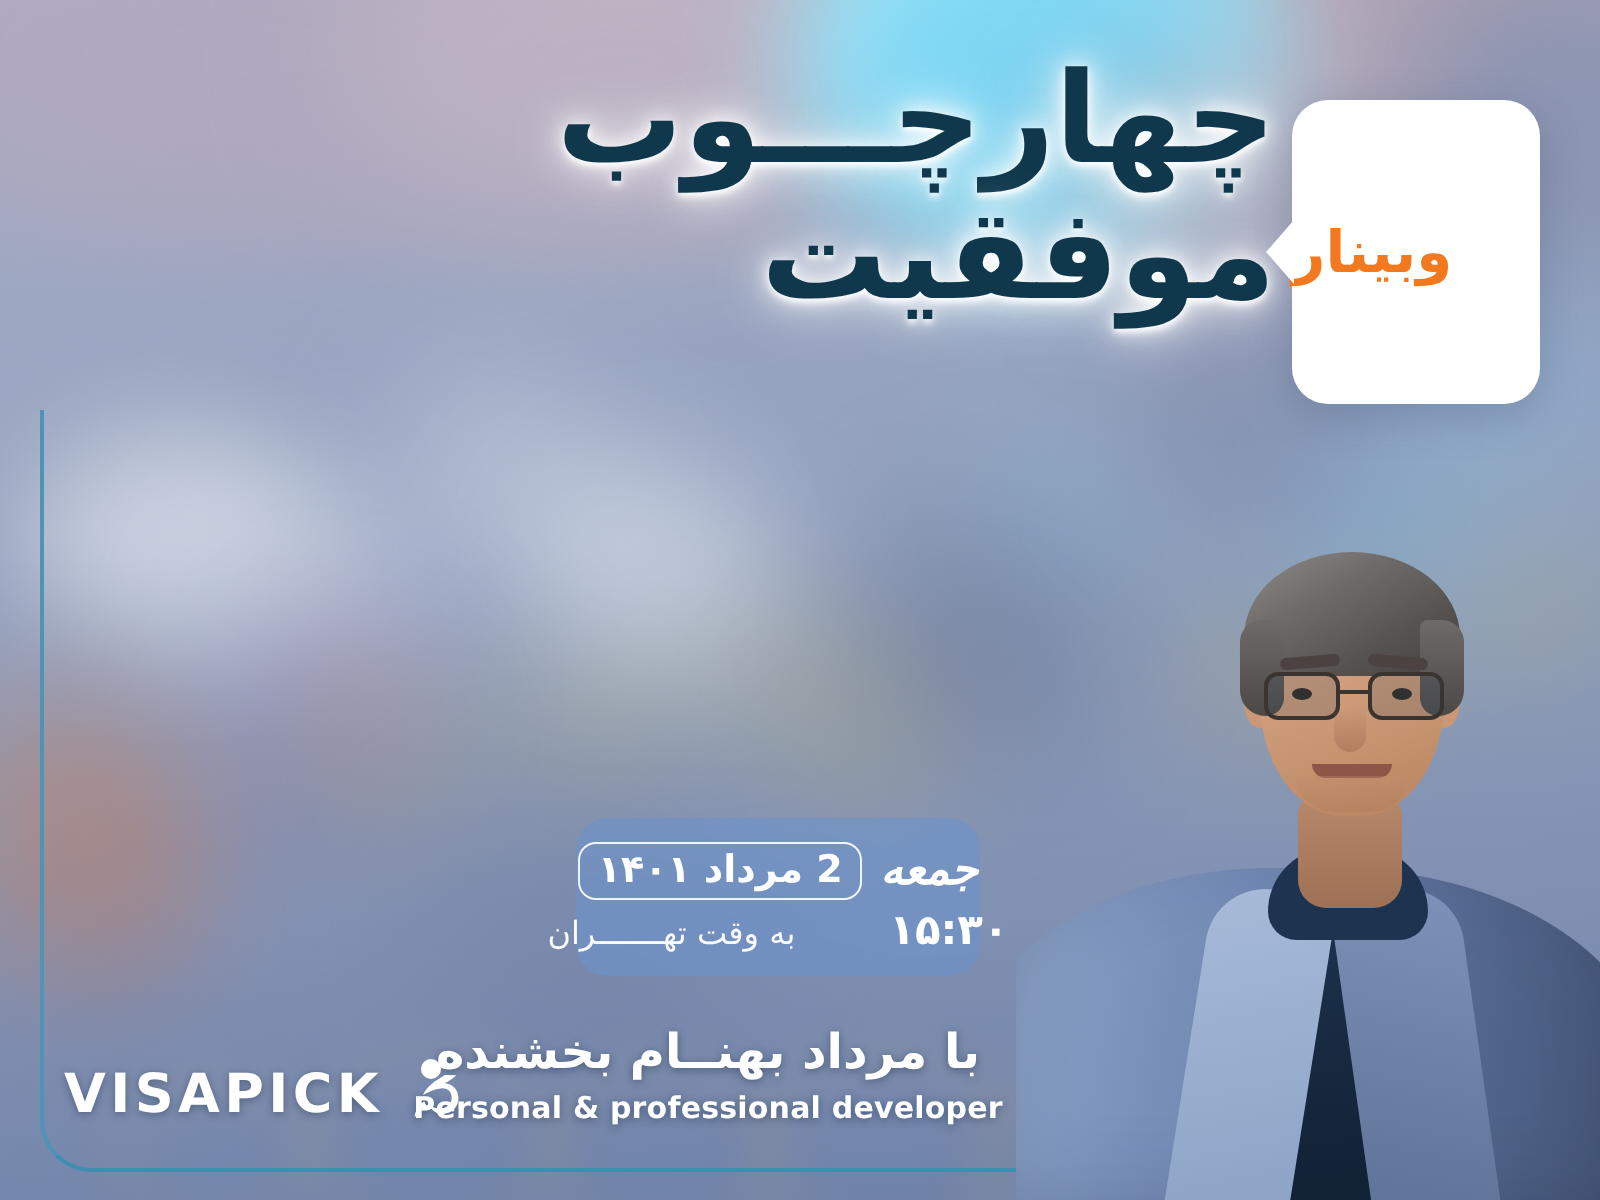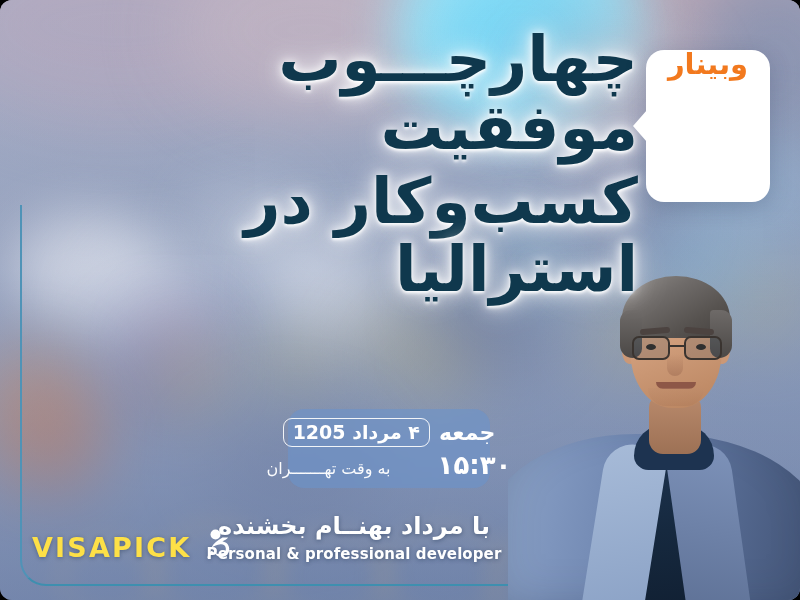--- a/index.html
+++ b/index.html
@@ -4,21 +4,20 @@
 <title>Webinar Banner</title>
 <style>
   * { margin:0; padding:0; box-sizing:border-box; }
   html,body { width:800px; height:600px; overflow:hidden; background:#000; }
 
   .banner{
     position:relative;
     width:800px; height:600px;
     overflow:hidden;
     font-family:"DejaVu Sans","Liberation Sans",sans-serif;
-    border-radius:12px;
   }
 
   
   .bg{ position:absolute; inset:0; overflow:hidden; }
   .bg-base{
     position:absolute; inset:-40px;
     background:
       linear-gradient(180deg,#b9b2c2 0%, #a9abc0 10%, #9aa6c0 28%, #93a2bd 50%, #8e9cb8 72%, #7e8fb0 100%);
   }
   .blob{ position:absolute; border-radius:50%; filter:blur(34px); }
@@ -150,21 +149,21 @@
   .p-mouth{ position:absolute; left:148px; top:124px; width:40px; height:7px;
     background:#8d5747; border-radius:0 0 18px 18px; }
   .p-chin{ position:absolute; left:140px; top:130px; width:56px; height:18px;
     background:linear-gradient(180deg,rgba(190,140,108,.35),rgba(150,100,74,.18)); border-radius:0 0 28px 28px; }
 
   
   .free-badge{
     position:absolute; left:646px; top:50px; width:124px; height:152px;
     background:#ffffff; border-radius:18px;
     box-shadow:0 6px 22px rgba(30,50,80,.22);
-    display:flex; flex-direction:row; align-items:flex-start; justify-content:center;
+    display:flex; flex-direction:column; align-items:flex-end; justify-content:center;
     gap:14px;
   }
   .free-badge .notch{
     position:absolute; left:-13px; top:60px; width:0; height:0;
     border-top:16px solid transparent;
     border-bottom:16px solid transparent;
     border-right:14px solid #ffffff;
   }
   .free-badge span{
     color:#f2791e;
@@ -192,28 +191,28 @@
   .datebox{
     position:absolute; left:288px; top:409px; width:202px; height:79px;
     background:rgba(108,147,201,.62);
     border-radius:16px;
     backdrop-filter:blur(2px);
     direction:rtl; color:#ffffff;
     display:flex; flex-direction:column; align-items:center; justify-content:center;
     gap:3px;
   }
   .daterow{ display:flex; align-items:center; gap:9px; }
-  .dayname{ font-size:22px; font-weight:700; letter-spacing:.3px; }
+  .dayname{ font-size:22px; font-weight:700; letter-spacing:.3px;font-style:italic; }
   .datepill{
     border:1.5px solid rgba(255,255,255,.9);
     border-radius:9px; padding:2px 9px 3px;
     font-size:19px; font-weight:700; white-space:nowrap;
   }
   .timerow{ display:flex; align-items:baseline; gap:7px; direction:rtl; }
-  .timeval{ font-size:26px; font-weight:700; letter-spacing:.4px;margin-left:40px; }
+  .timeval{ font-size:21px; font-weight:700; letter-spacing:.4px;margin-left:40px; }
   .timezone{ font-size:16px; font-weight:400; opacity:.97; white-space:nowrap; }
 
   
   .speaker{
     position:absolute; left:200px; top:512px; width:308px;
     text-align:center; direction:rtl; color:#ffffff;
   }
   .speaker .sp-fa{
     font-size:24px; font-weight:700; letter-spacing:.2px;
     text-shadow:0 1px 4px rgba(20,40,70,.45);
@@ -224,21 +223,21 @@
     text-shadow:0 1px 4px rgba(20,40,70,.45);
   }
 
   
   .logo{
     position:absolute; left:32px; top:528px;
     display:flex; align-items:center; gap:11px;
   }
   .logo svg{ display:block; }
   .logo .wordmark{
-    color:#fde047; font-size:27px; font-weight:700; letter-spacing:2.2px;
+    color:#ffffff; font-size:27px; font-weight:700; letter-spacing:2.2px;
     direction:ltr;
     text-shadow:0 1px 4px rgba(20,40,70,.4);
   }
 </style>
 </head>
 <body>
 
 <div class="banner">
 
   <div class="bg">
@@ -308,32 +307,31 @@
       <div class="p-bridge"></div>
       <div class="p-lensR"></div>
     </div>
     <div class="p-nose"></div>
     <div class="p-mouth"></div>
     <div class="p-chin"></div>
   </div>
 
   <div class="headline">
     <span class="l1">چهارچـــوب موفقیت</span>
-    <span class="l2">کسب‌وکار در استرالیا</span>
   </div>
 
   <div class="free-badge">
     <div class="notch"></div>
     <span>وبینار</span>
   </div>
 
   <div class="datebox">
     <div class="daterow">
       <span class="dayname">جمعه</span>
-      <span class="datepill">۴ مرداد 1205</span>
+      <span class="datepill">2 مرداد ۱۴۰۱</span>
     </div>
     <div class="timerow">
       <span class="timeval">۱۵:۳۰</span>
       <span class="timezone">به وقت تهـــــــران</span>
     </div>
   </div>
 
   <div class="speaker">
     <div class="sp-fa">با مرداد بهنــام بخشنده</div>
     <div class="sp-en">Personal &amp; professional developer</div>

